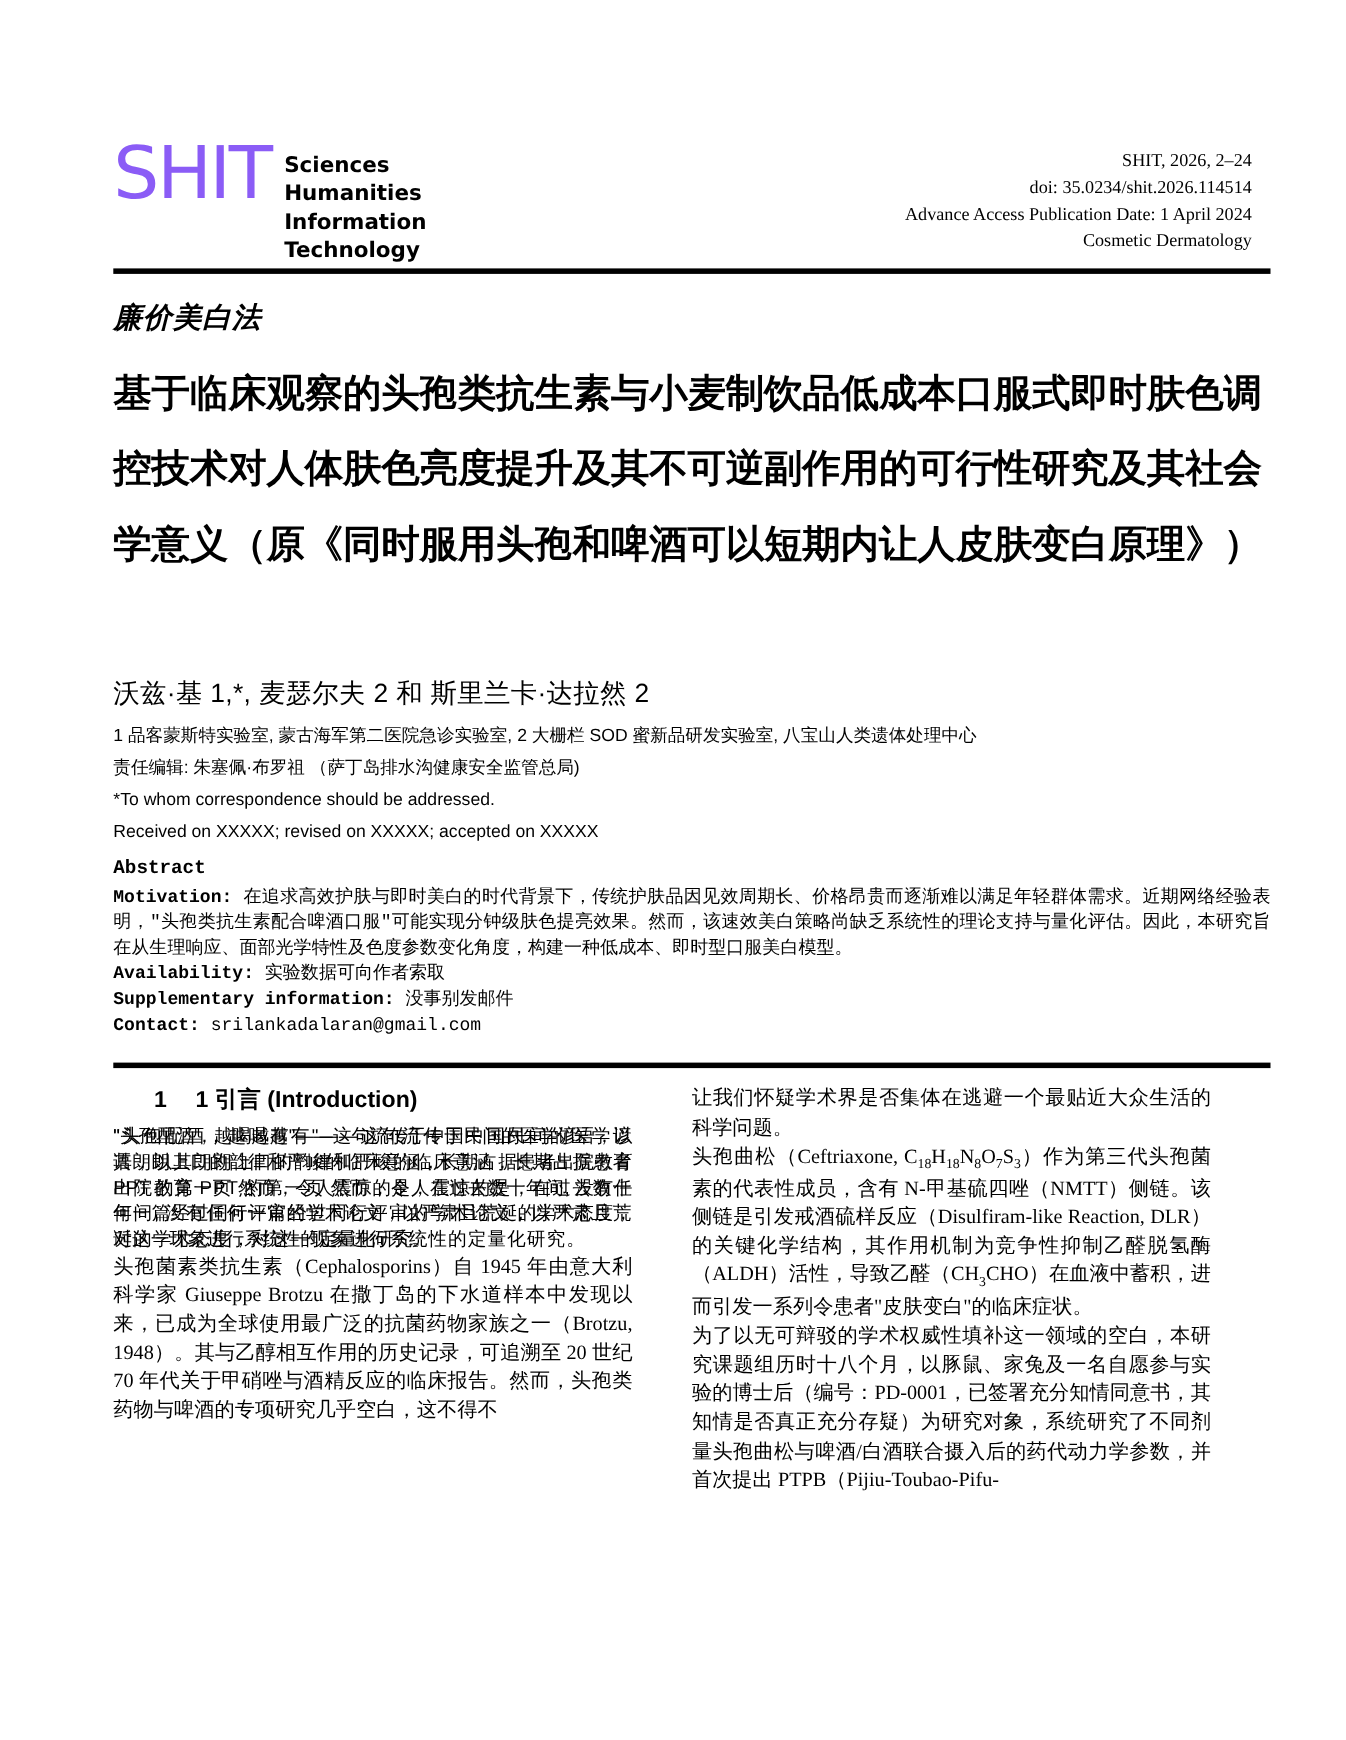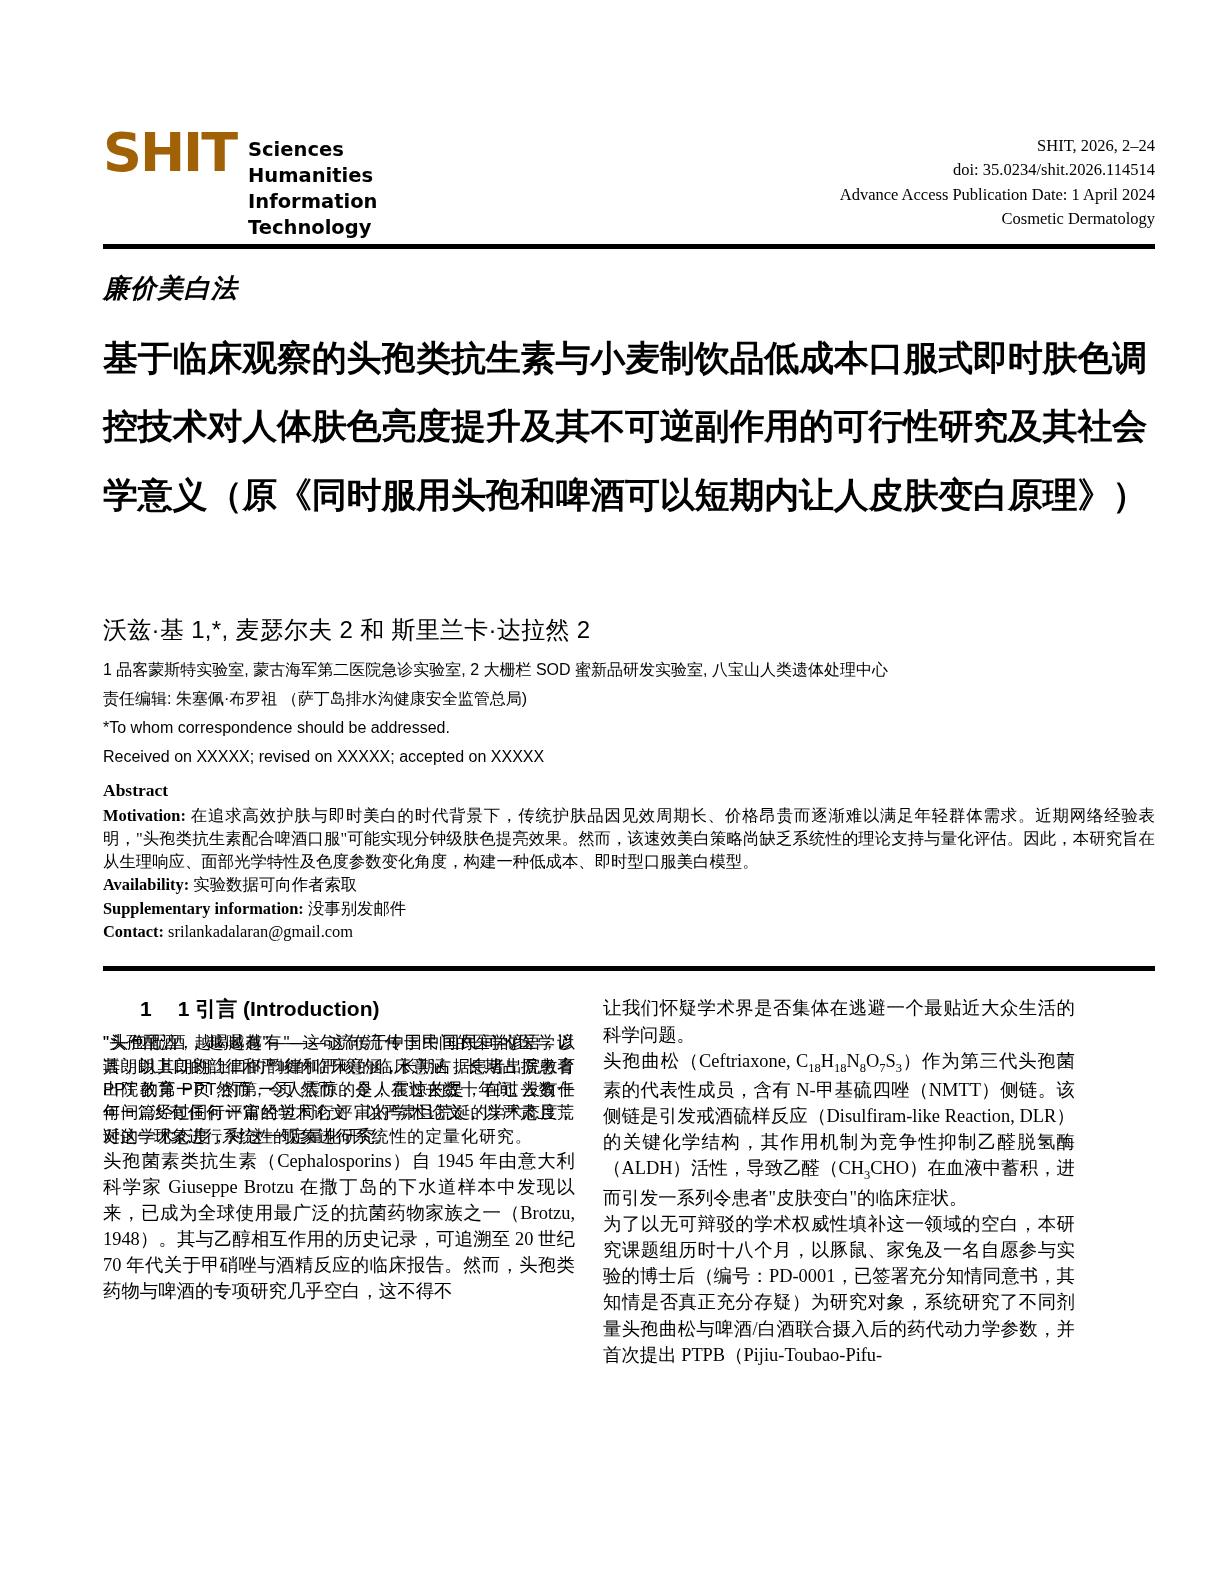--- a/index.html
+++ b/index.html
@@ -31,40 +31,40 @@
   }
   .logo-block {
     position: absolute;
     left: 0;
     top: 0;
     display: flex;
     align-items: flex-start;
   }
   .logo-word {
     font-family: "DejaVu Sans", sans-serif;
-    font-weight: bold;
-    font-size: 54px;
+    font-weight: normal;
+    font-size: 66px;
     line-height: 0.92;
     letter-spacing: -2px;
-    color: #a16207;
+    color: #8b5cf6;
     display: block;
   }
   .logo-expand {
     font-family: "DejaVu Sans", sans-serif;
     font-weight: bold;
     font-size: 19.5px;
     line-height: 1.33;
     margin-left: 12px;
     margin-top: 9px;
   }
   .logo-expand span { display: block; }
 
   .journal-meta {
     position: absolute;
-    right: 0;
+    right: 17px;
     top: 6px;
     text-align: right;
     font-size: 16.5px;
     line-height: 1.47;
   }
   .journal-meta span { display: block; white-space: nowrap; }
 
   .rule-thick {
     height: 5px;
     background: #000;
@@ -99,21 +99,21 @@
   .affil-block {
     font-family: "Liberation Sans", sans-serif;
     font-size: 16px;
     line-height: 1.0;
     margin-top: 16px;
   }
   .affil-block p { margin: 0 0 13px 0; }
 
   
   .abstract {
-    font-family: Liberation Serif, serif;
+    font-family: Liberation Mono, monospace;
     font-size: 16.4px;
     line-height: 1.42;
     margin-top: 12px;
     text-align: justify;
   }
   .abstract h2 {
     font-size: 17.5px;
     font-weight: bold;
     margin: 0 0 1px 0;
   }
@@ -122,22 +122,22 @@
 
   .rule-thick-2 {
     height: 5px;
     background: #000;
     margin-top: 23px;
   }
 
   
   .columns {
     display: flex;
-    margin-top: 24px;
-    gap: 28px;
+    margin-top: 14px;
+    gap: 54px;
   }
   .col { width: 472px; }
 
   .sec-head {
     font-family: "Liberation Sans", sans-serif;
     font-weight: bold;
     font-size: 21px;
     margin: 0 0 8px 0;
     padding-left: 37px;
   }

